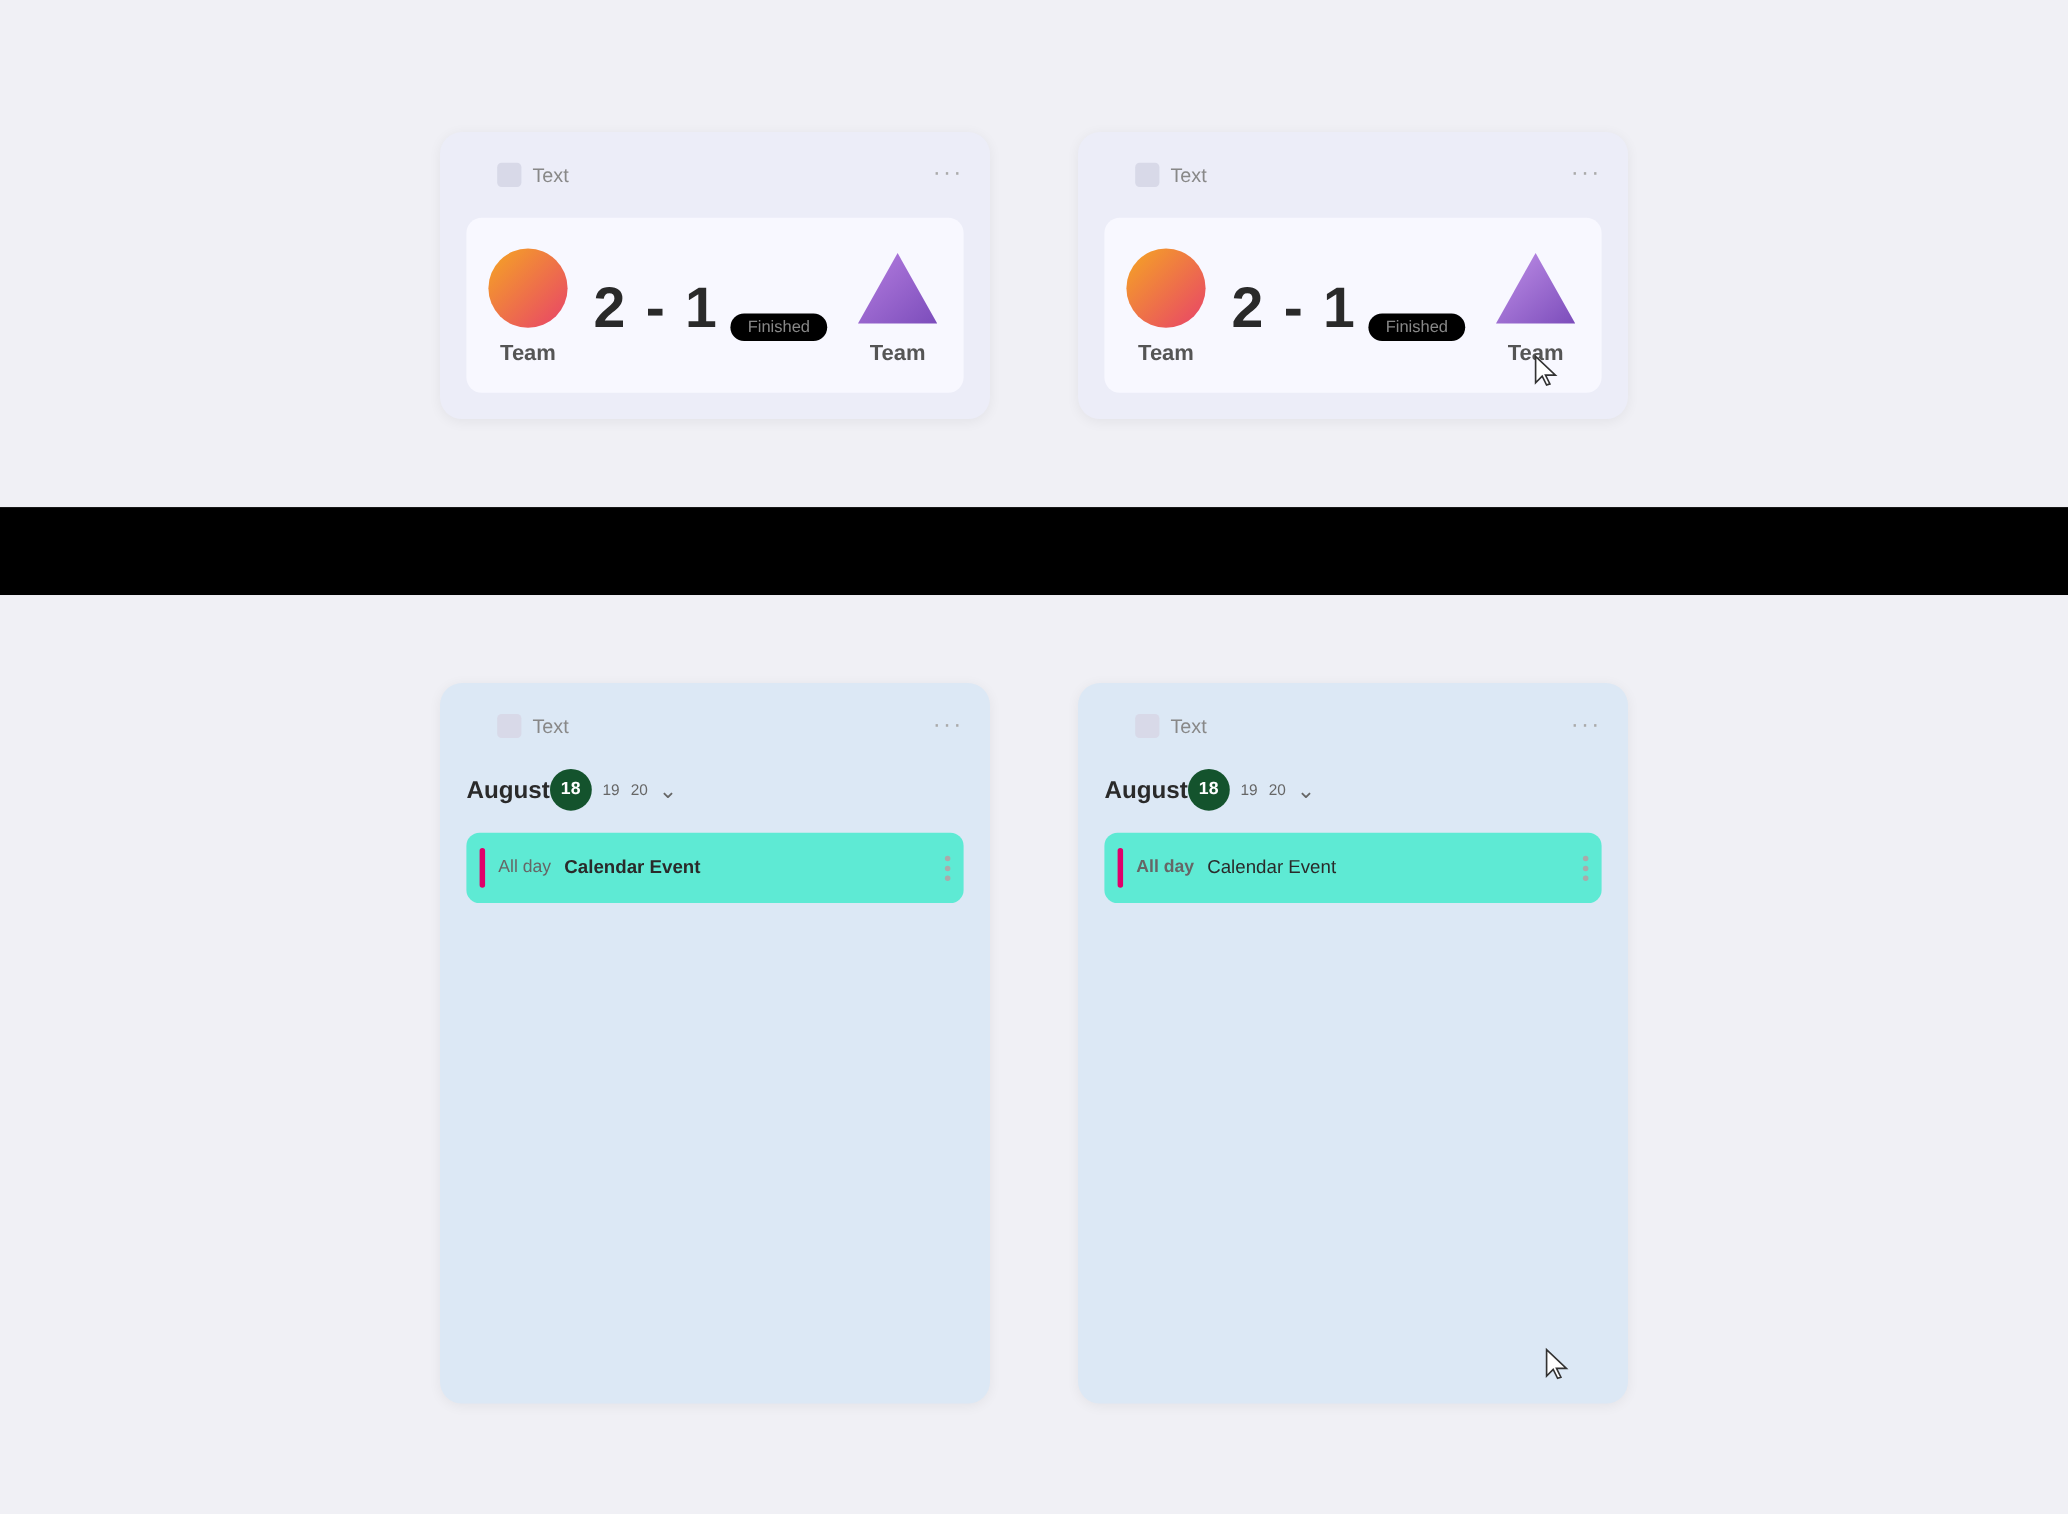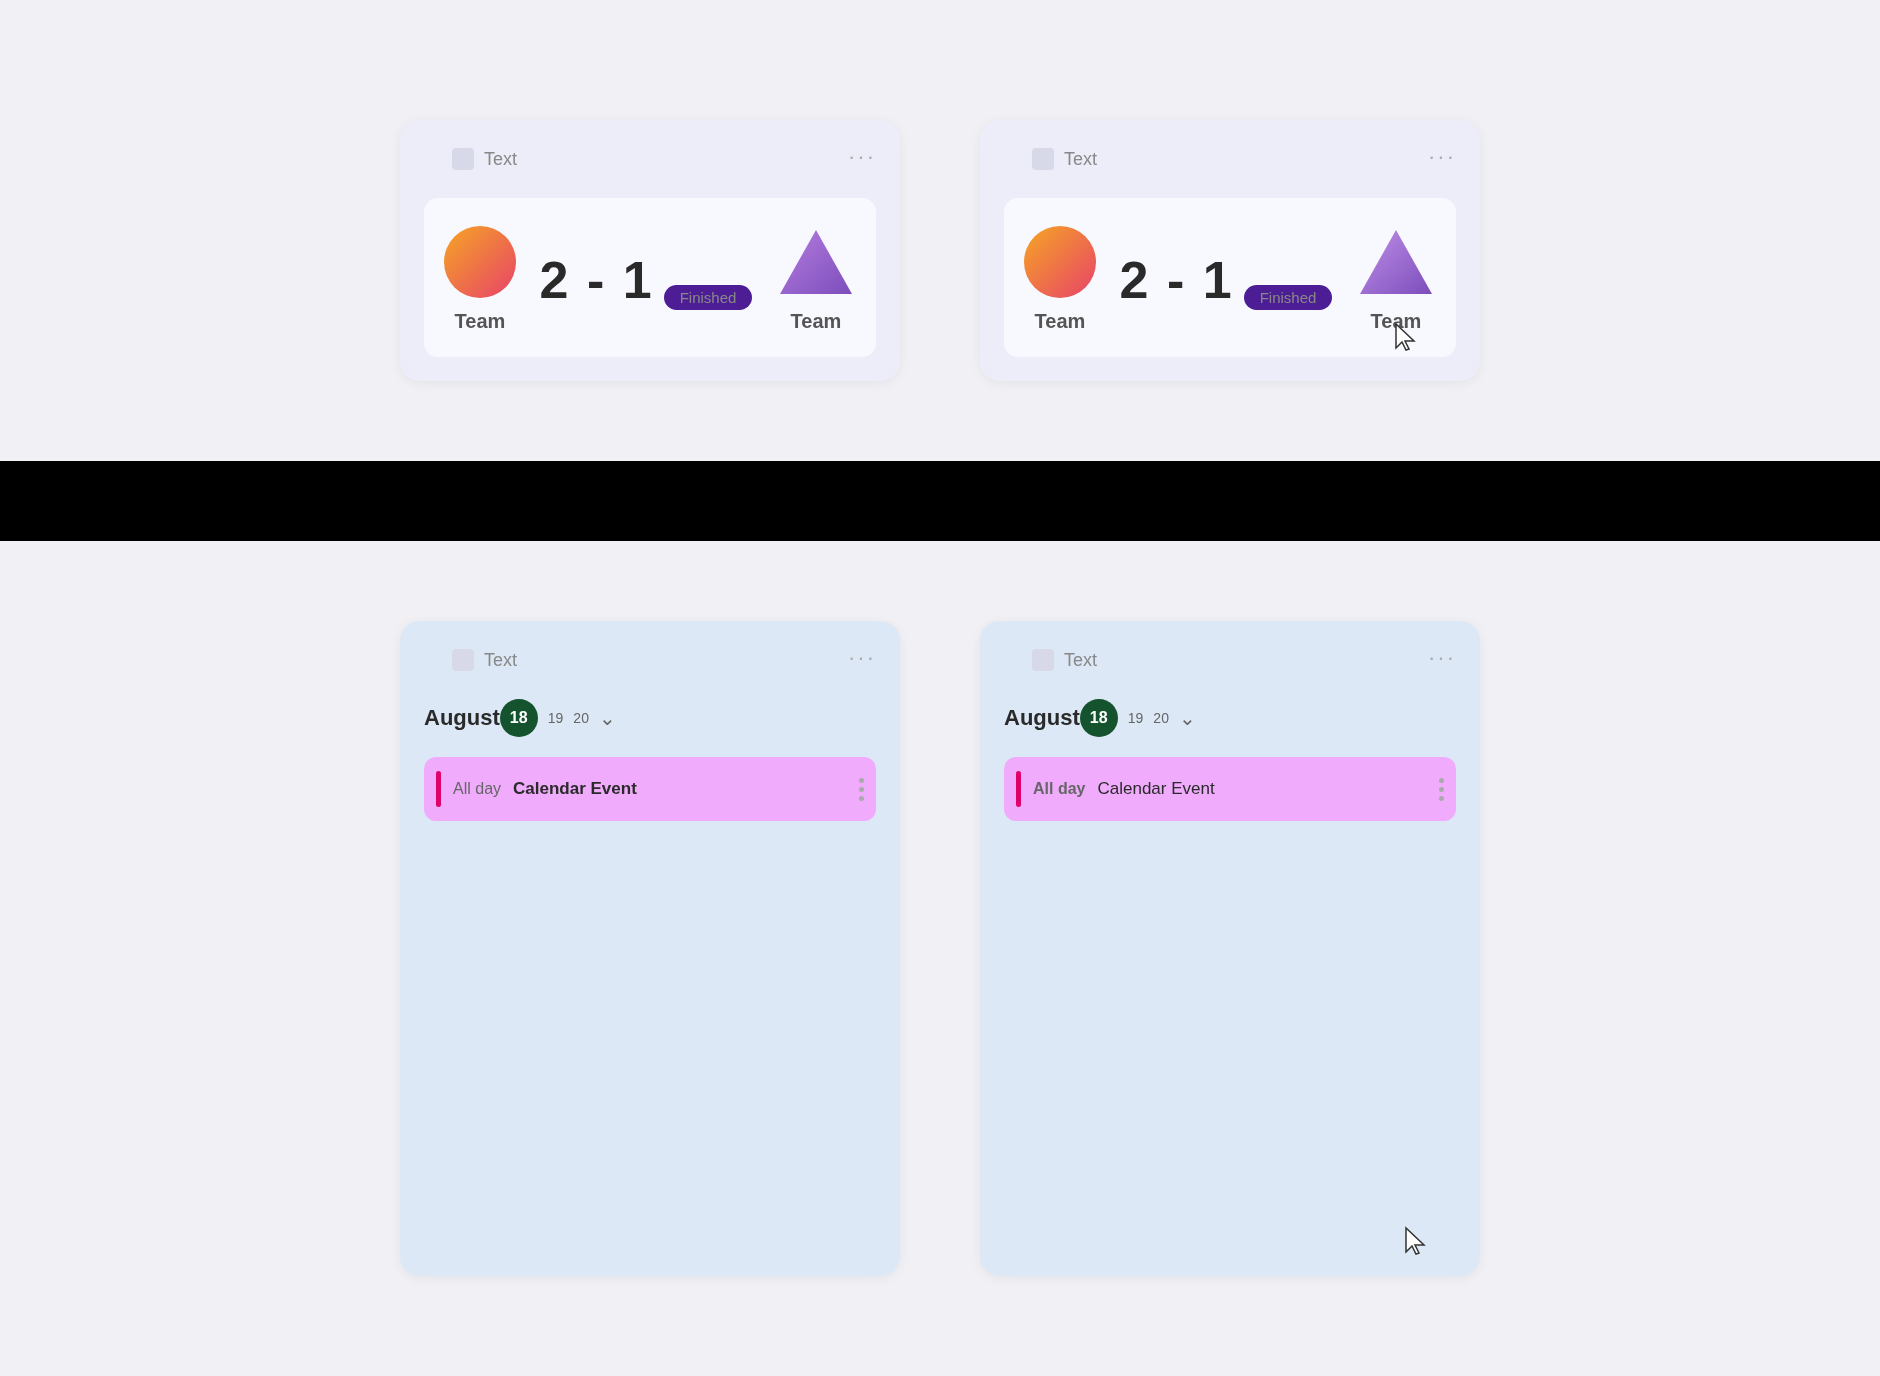--- a/index.html
+++ b/index.html
@@ -122,21 +122,21 @@
     }
 
     .score-text {
       font-size: 52px;
       font-weight: 700;
       color: #2a2a2a;
       letter-spacing: 2px;
     }
 
     .finished-badge {
-      background: #4c1d95;
+      background: #000000;
       border-radius: 20px;
       padding: 4px 16px;
       font-size: 15px;
       color: #888;
       font-weight: 400;
     }
 
     
     .calendar-card {
       background: #dce8f5;
@@ -183,21 +183,21 @@
       font-weight: 400;
     }
 
     .chevron-down {
       font-size: 20px;
       color: #666;
       cursor: pointer;
     }
 
     .calendar-event-row {
-      background: #f0abfc;
+      background: #5eead4;
       border-radius: 12px;
       display: flex;
       align-items: center;
       padding: 14px 12px;
       gap: 12px;
       position: relative;
     }
 
     .event-bar {
       width: 5px;

